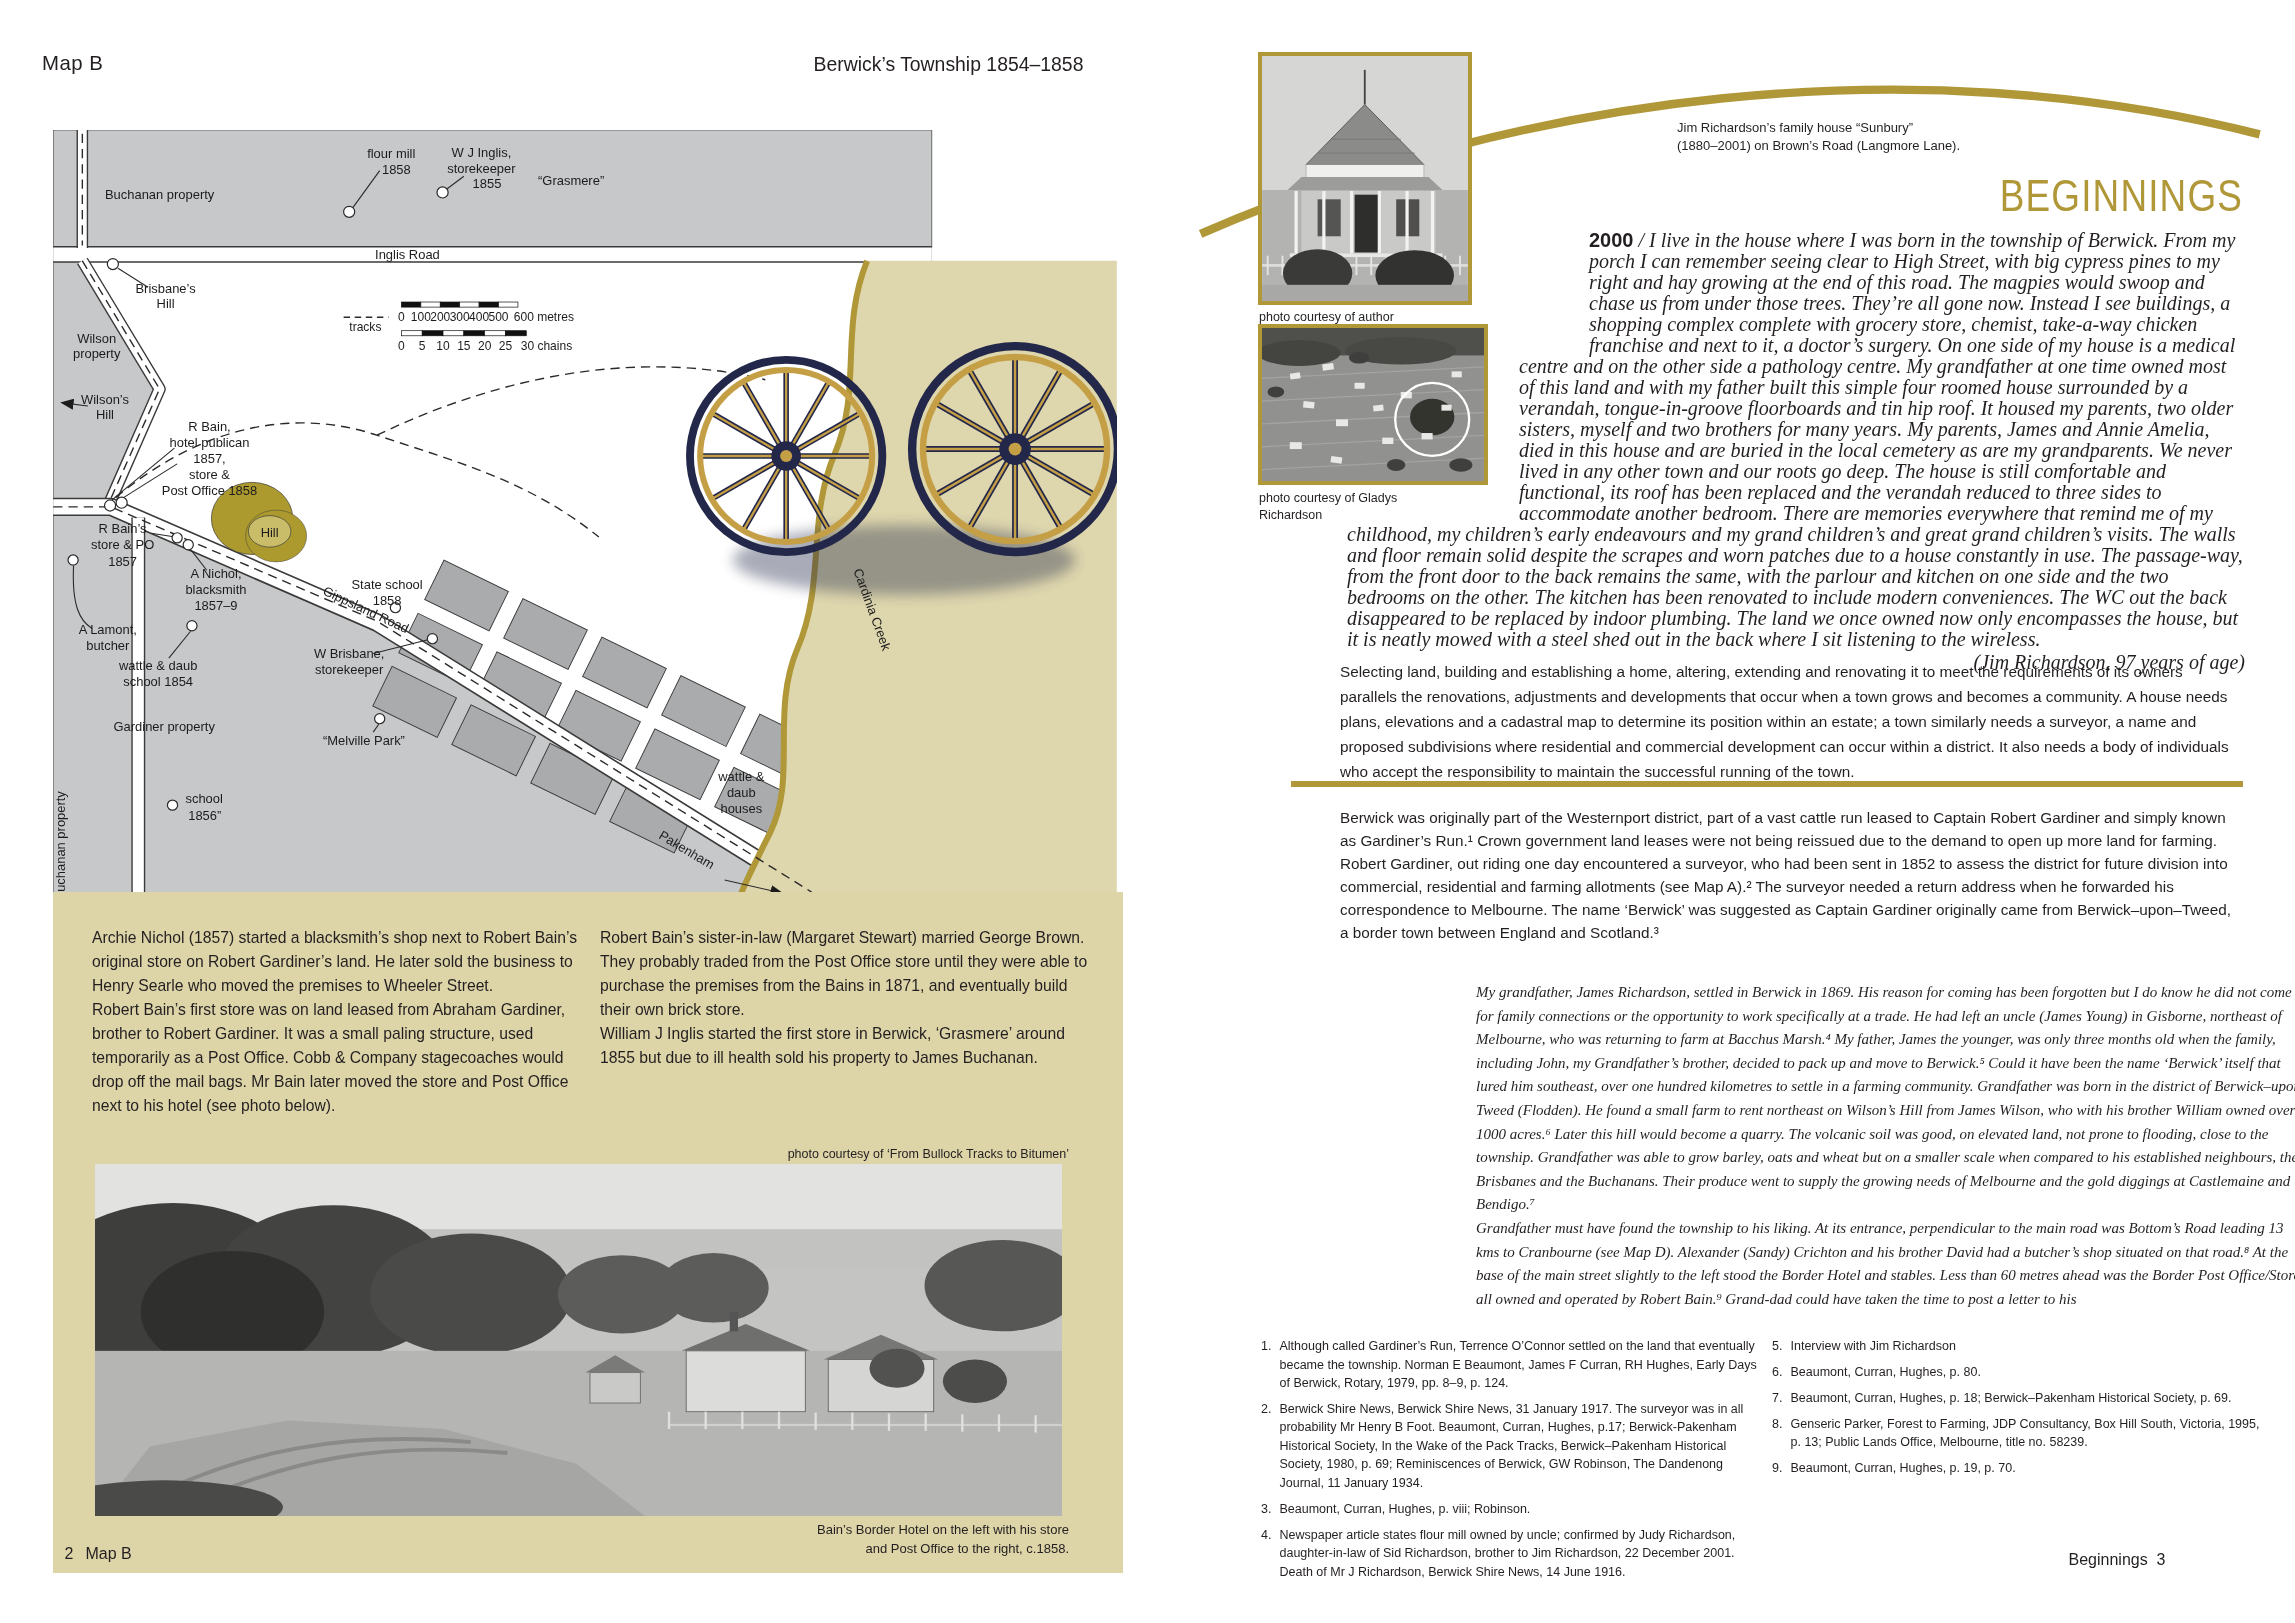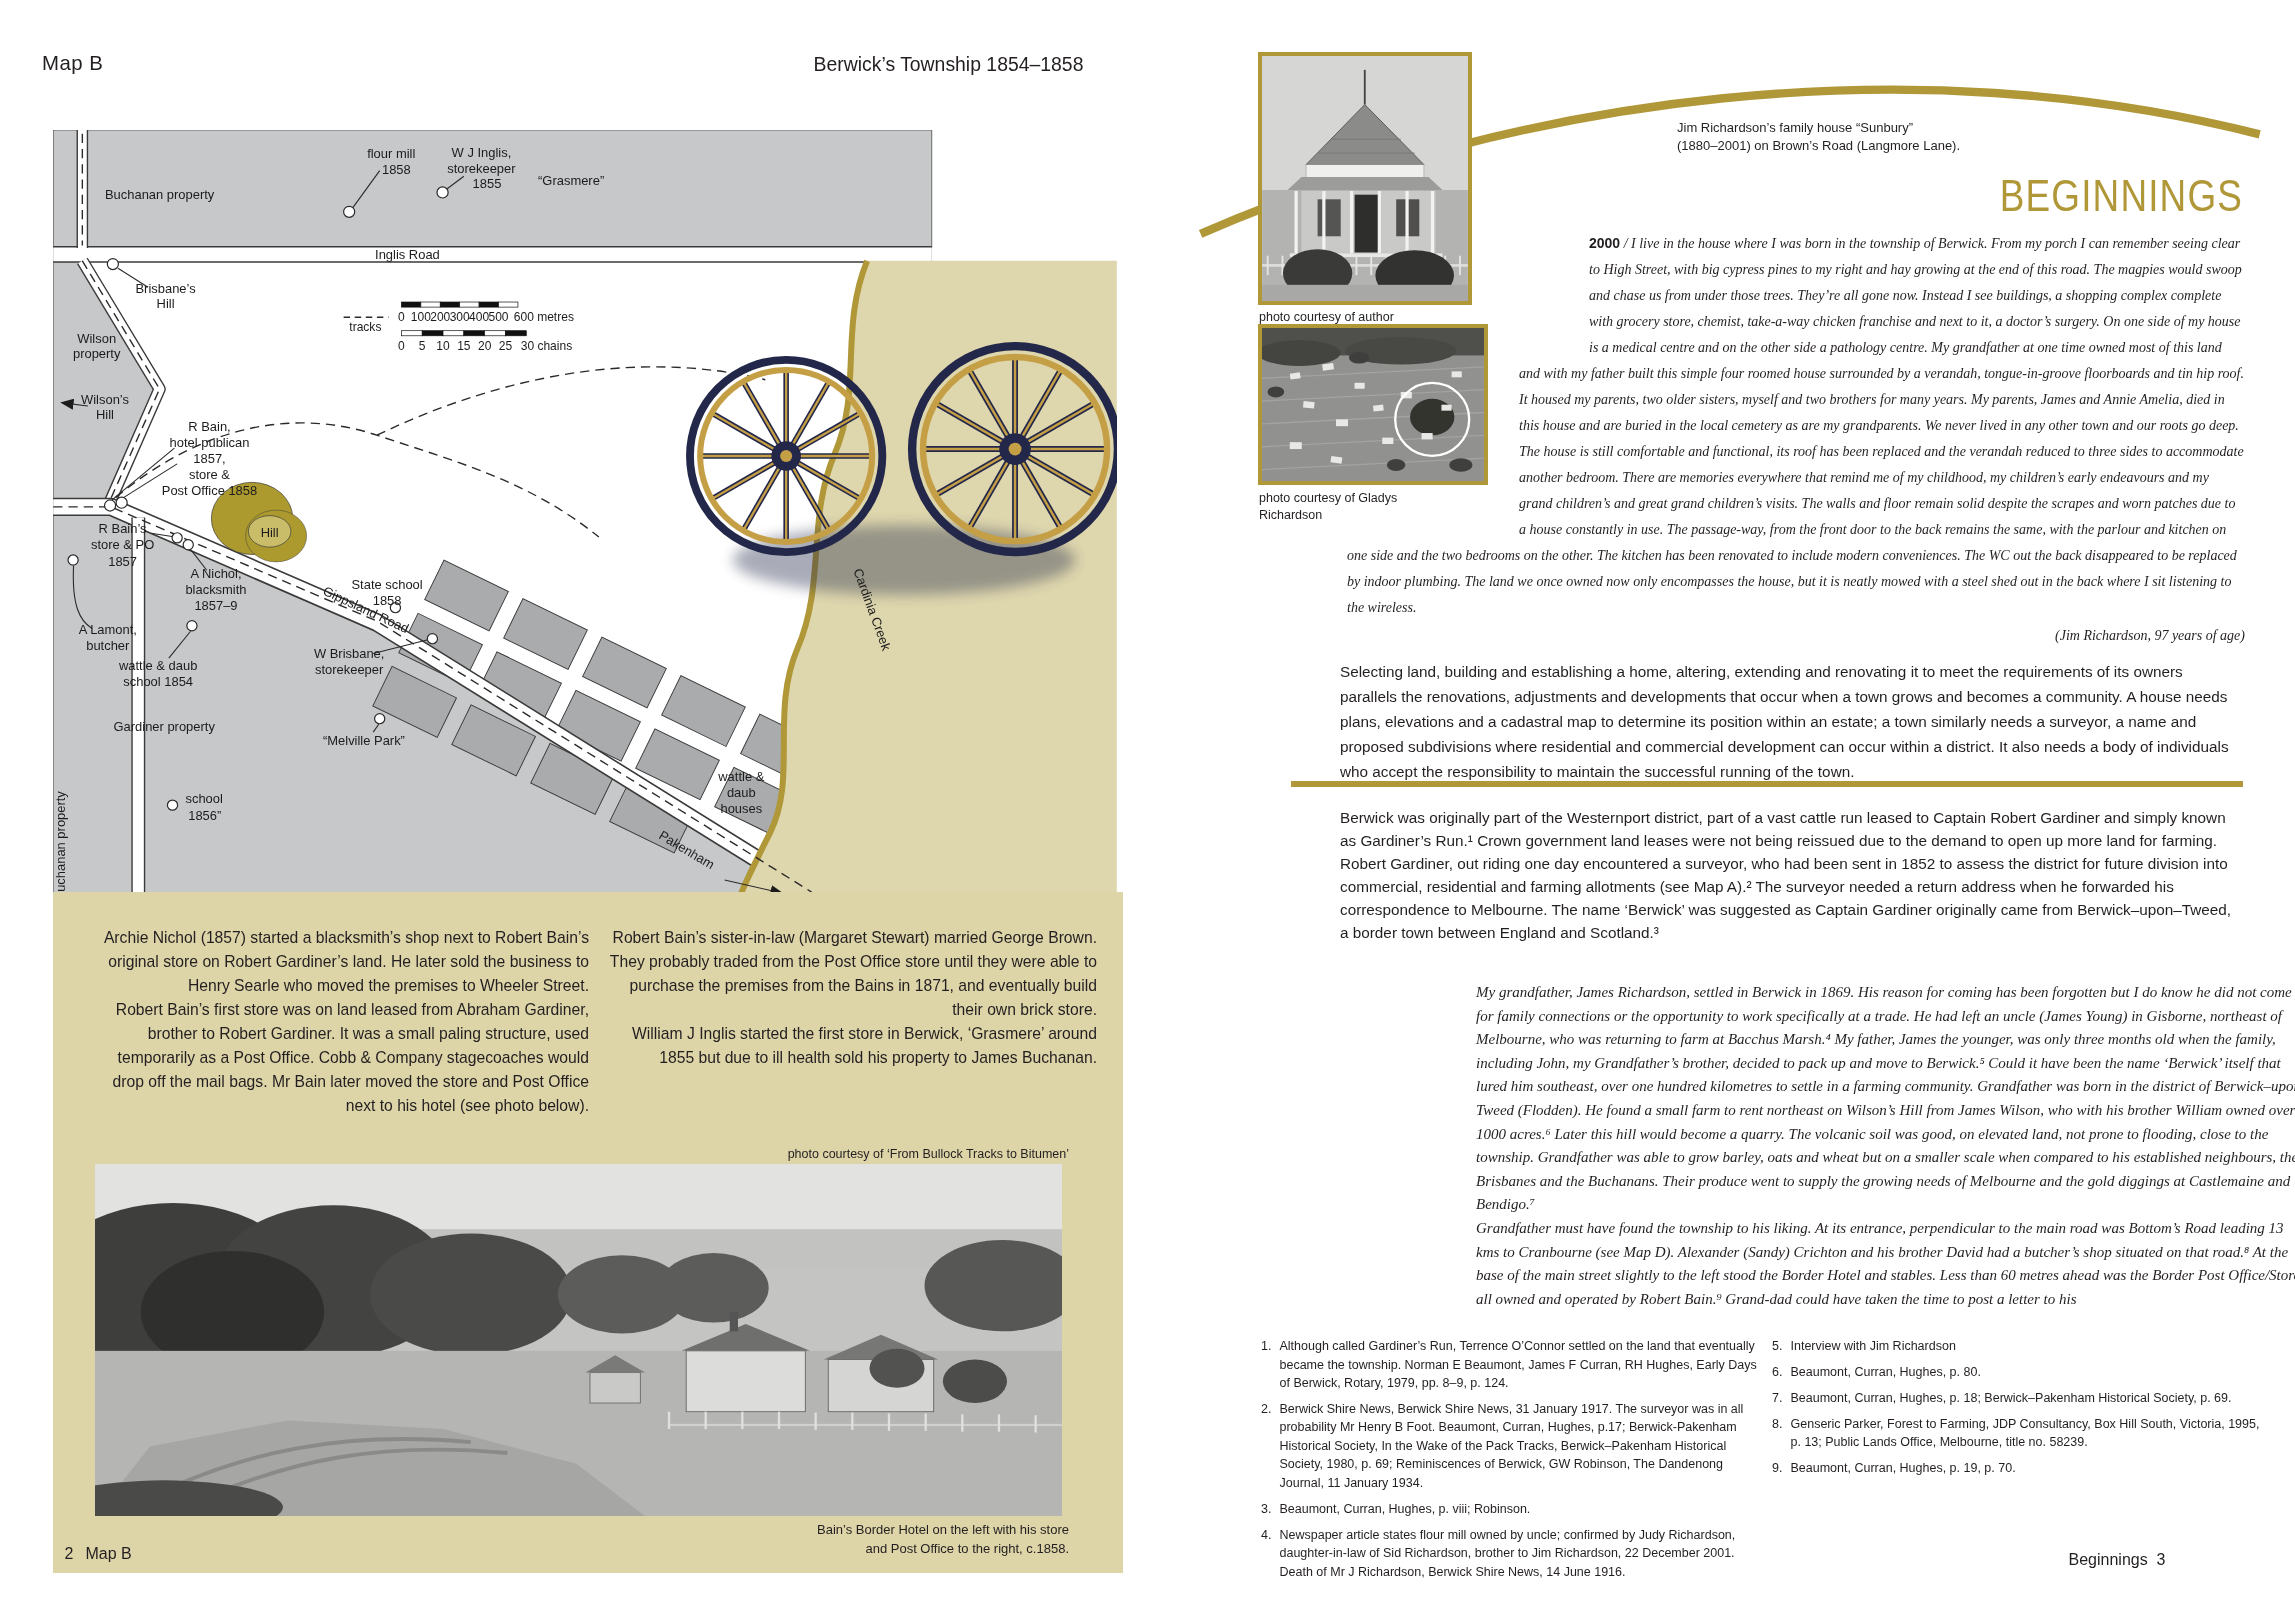--- a/index.html
+++ b/index.html
@@ -3,32 +3,32 @@
 <meta charset="utf-8">
 <style>
   html,body{margin:0;padding:0;background:#ffffff;}
   .canvas{position:relative;width:2295px;height:1623px;background:#ffffff;
           font-family:"Liberation Sans",sans-serif;color:#231f20;overflow:hidden;}
   .abs{position:absolute;}
   .pgheader{font-size:20.4px;letter-spacing:0.5px;}
   .pgtitle{font-size:19.4px;text-align:center;}
   .tanpanel{background:#ddd4a8;}
   .bodycol{font-size:15.7px;line-height:24px;}
-  .bodycol p{margin:0;text-align:right;}
+  .bodycol p{margin:0;}
   .credit{font-size:12.5px;text-align:right;}
   .caption-r{font-size:13px;line-height:18.5px;text-align:right;}
   .footer{font-size:16px;}
   .footer .num{margin-right:12px;}
   .photo{border:4.6px solid #b09738;background:#cfcfcd;}
   .photo svg{display:block;}
   .smallcap{font-size:12.5px;line-height:16.7px;}
   .housecap{font-size:13px;line-height:17.6px;}
   .beginnings{font-size:45px;color:#b09738;letter-spacing:1.4px;text-align:right;
               transform:scaleX(.82);transform-origin:100% 50%;white-space:nowrap;}
-  .quote{font-family:"Liberation Serif",serif;font-style:italic;font-size:14px;line-height:26px;}
+  .quote{font-family:"Liberation Serif",serif;font-style:italic;font-size:20px;line-height:21px;}
   .quote .year{font-style:normal;font-weight:bold;font-family:"Liberation Sans",sans-serif;}
   .quote .sp1{float:left;width:242px;height:106px;}
   .quote .sp2{float:left;clear:left;width:172px;height:187px;}
   .quote .attrib{text-align:right;margin-top:1.9px;}
   .bodypar{font-size:15.3px;line-height:25px;}
   .bodypar2{font-size:15.3px;line-height:23px;}
   .goldrule{background:#b09738;}
   .memoir{font-family:"Liberation Serif",serif;font-style:italic;font-size:15px;line-height:23.6px;}
   .memoir p{margin:0;}
   .fncol{font-size:12.5px;line-height:18.5px;}

